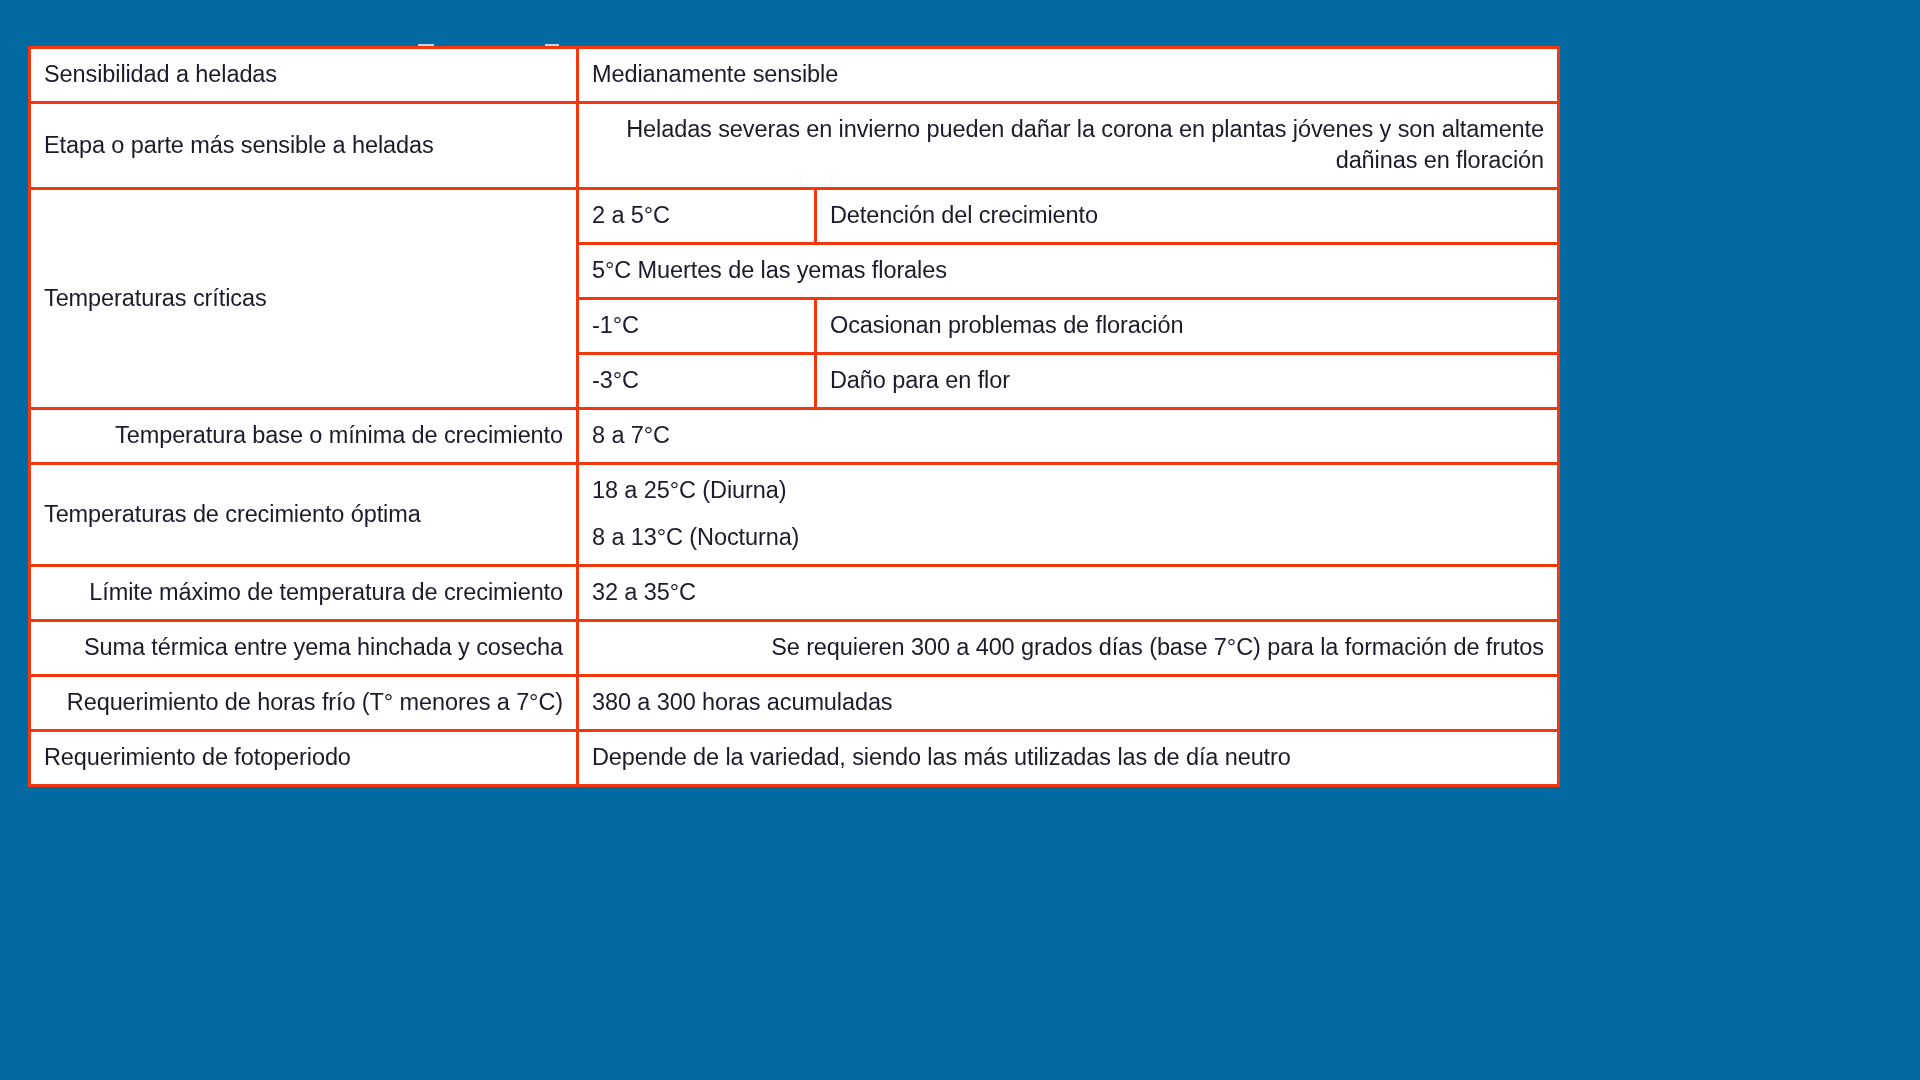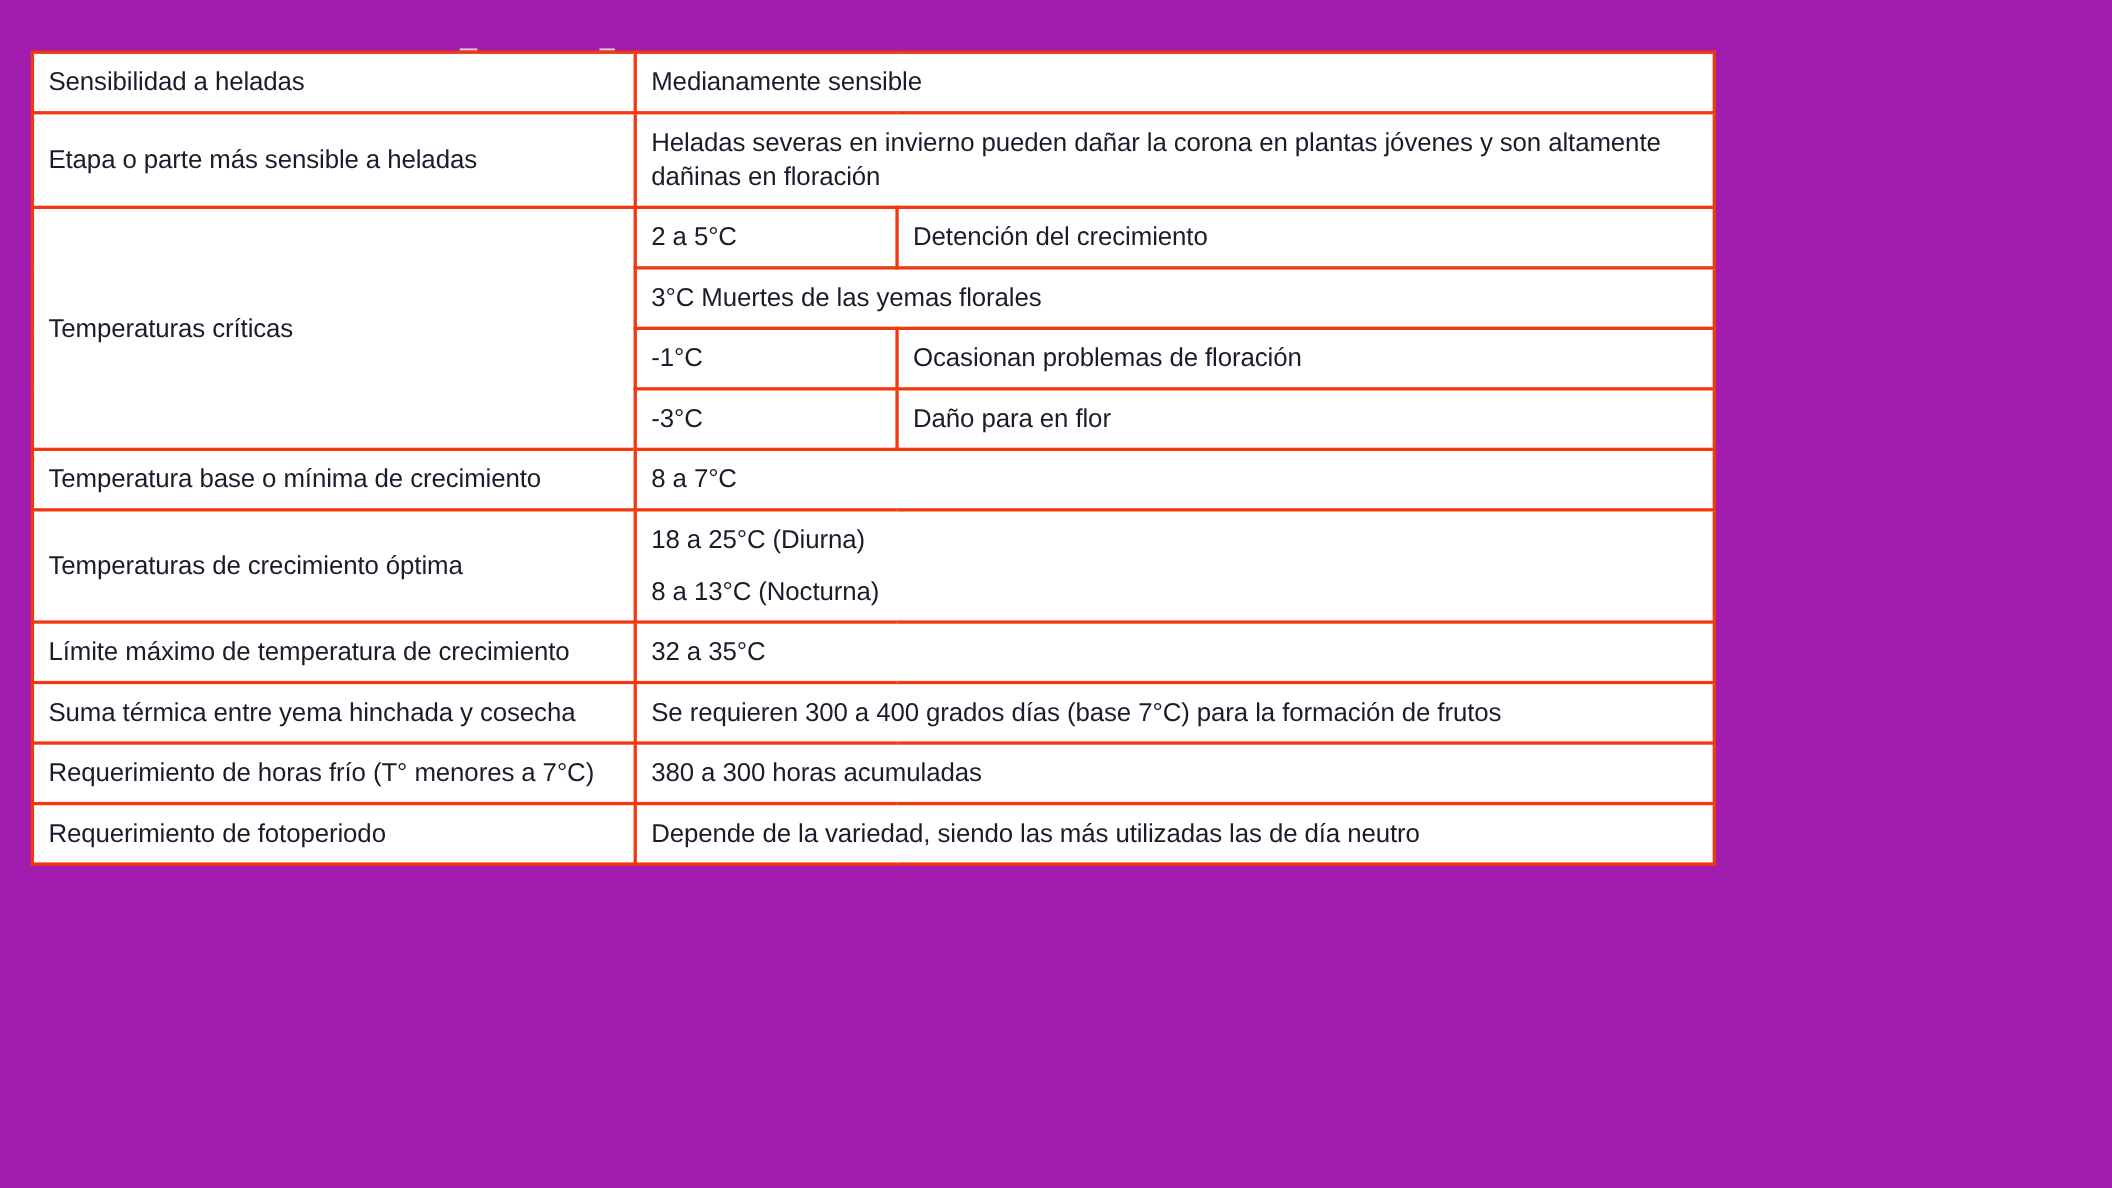--- a/index.html
+++ b/index.html
@@ -11,21 +11,21 @@
     overflow: hidden;
   }
   body {
     font-family: "Liberation Sans", sans-serif;
   }
 
   .page {
     position: relative;
     width: 1920px;
     height: 1080px;
-    background: #a21caf;
+    background: #0369a1;
   }
 
   
   .artifact {
     position: absolute;
     background: #e9e9ec;
     height: 2px;
     opacity: 0.85;
   }
   .artifact.a1 { left: 418px; top: 44px; width: 16px; }
@@ -56,21 +56,21 @@
   .col-label { width: 548px; }
   .col-sub   { width: 238px; }
 
   td.label-cell { }
   td.value-cell { }
   td.no-bottom { border-bottom: none; }
 
   .two-line > span { display: block; }
   .two-line > span + span { margin-top: 16px; }
 
-  .tall-line { line-height: 1.34; }
+  .tall-line { line-height: 1.34; text-align: right; }
 </style>
 </head>
 <body>
 
 <div class="page">
 
   <div class="artifact a1"></div>
   <div class="artifact a2"></div>
 
   <table class="spec-table">
@@ -91,21 +91,21 @@
         <td class="value-cell tall-line" colspan="2">Heladas severas en invierno pueden dañar la corona en plantas jóvenes y son altamente dañinas en floración</td>
       </tr>
 
       <tr>
         <td class="label-cell no-bottom" rowspan="4">Temperaturas críticas</td>
         <td class="value-cell">2 a 5°C</td>
         <td class="value-cell">Detención del crecimiento</td>
       </tr>
 
       <tr>
-        <td class="value-cell" colspan="2">3°C Muertes de las yemas florales</td>
+        <td class="value-cell" colspan="2">5°C Muertes de las yemas florales</td>
       </tr>
 
       <tr>
         <td class="value-cell">-1°C</td>
         <td class="value-cell">Ocasionan problemas de floración</td>
       </tr>
 
       <tr>
         <td class="value-cell">-3°C</td>
         <td class="value-cell">Daño para en flor</td>

